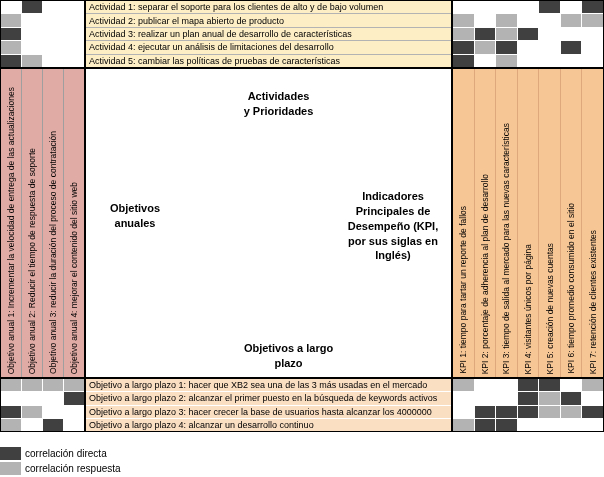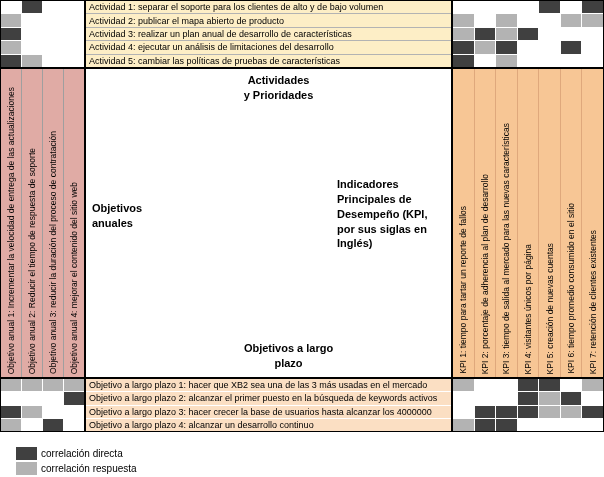--- a/index.html
+++ b/index.html
@@ -54,28 +54,28 @@
     max-height: 100%; overflow: hidden;
     white-space: nowrap;
   }
 
   
   #center { left: 85px; top: 68px; width: 367px; height: 310px; background: #ffffff; }
   .center-label {
     position: absolute; font-weight: bold; font-size: 11px; line-height: 1.35;
     white-space: pre-line; color: #000;
   }
-  #lbl-activities { top: 4px; left: 0; right: 0; text-align: center; padding-left: 20px; }
-  #lbl-annual     { left: 6px; top: 132px; width: 86px; text-align: left; }
-  #lbl-kpi        { right: 2px; top: 108px; width: 112px; text-align: left; }
+  #lbl-activities { top: 20px; left: 0; right: 0; text-align: center; padding-left: 20px; }
+  #lbl-annual     { left: 6px; top: 132px; width: 86px; text-align: center; }
+  #lbl-kpi        { right: 2px; top: 120px; width: 112px; text-align: center; }
   #lbl-longterm   { bottom: 6px; left: 0; right: 0; text-align: center; padding-left: 40px; }
 
   
   #legend { position: absolute; left: 0; top: 446px; }
-  .legend-item { display: flex; align-items: center; height: 14px; margin-bottom: 1px; padding-left: 16px; }
+  .legend-item { display: flex; align-items: center; height: 14px; margin-bottom: 1px; }
   .legend-swatch { width: 21px; height: 13px; margin-right: 4px; }
   .legend-swatch.direct    { background: var(--direct); }
   .legend-swatch.secondary { background: var(--secondary); }
   .legend-label { font-size: 10px; color: #000; }
 </style>
 </head>
 <body>
 
 <div id="xmatrix">
 

